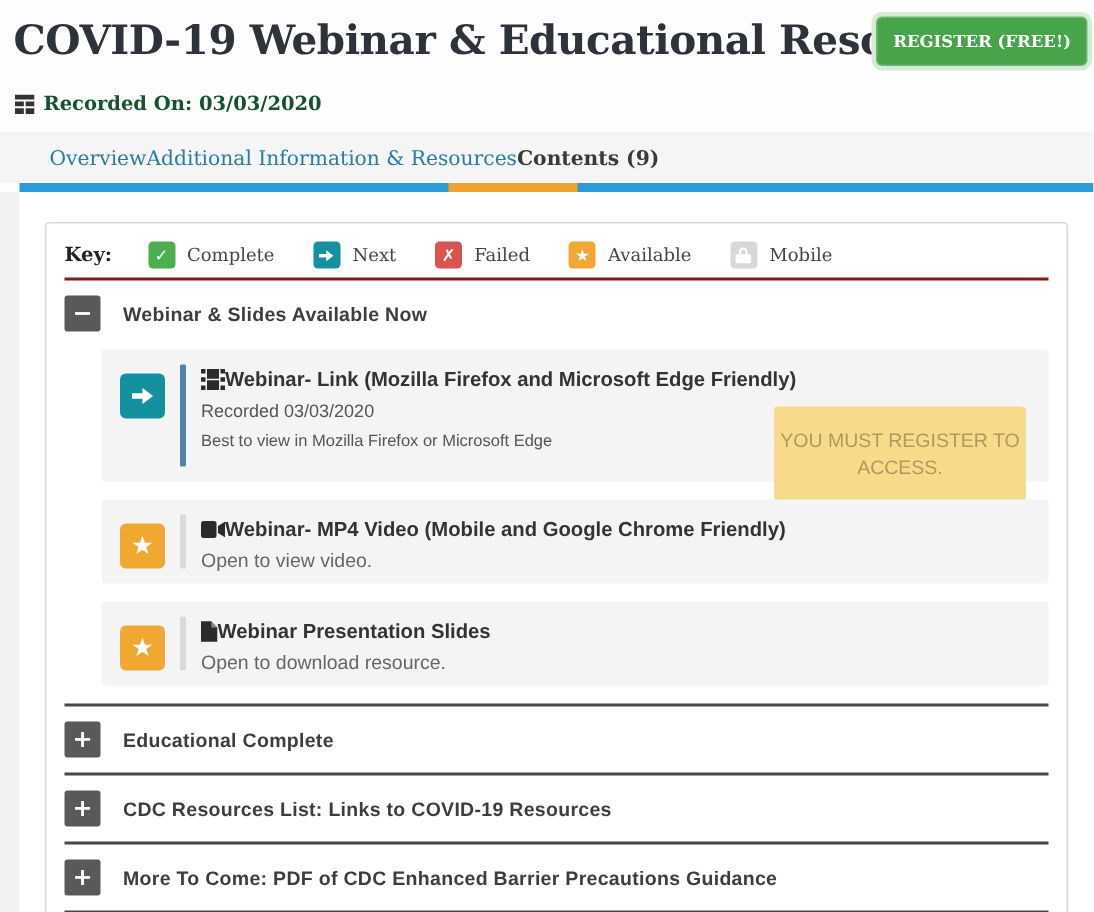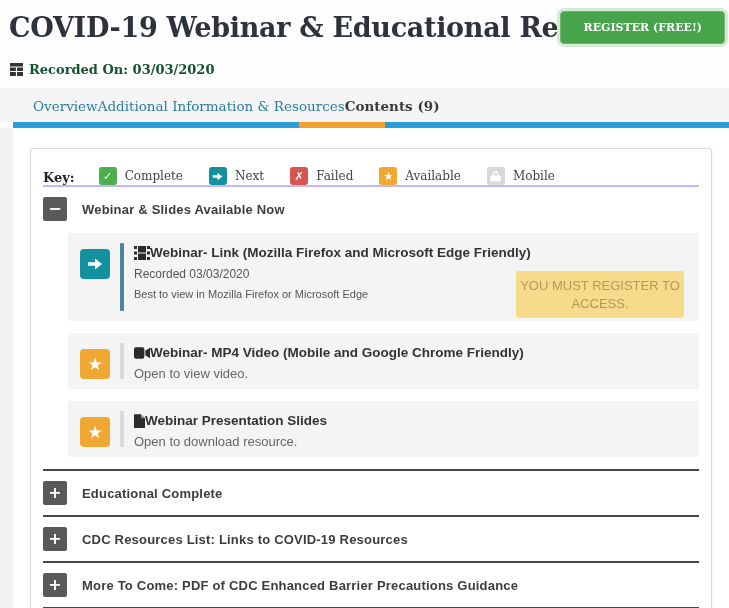--- a/index.html
+++ b/index.html
@@ -11,39 +11,39 @@
   .tabstrip-bg { position:absolute; top:88px; left:0; right:0; height:34px; background:#f5f5f5; }
   .left-strip  { position:absolute; top:128px; left:0; width:13px; bottom:0; background:#f1f1f1; }
   .content-area{ position:absolute; top:128px; left:13px; right:0; bottom:0; background:#ffffff; }
 
   
   .header { position:absolute; top:0; left:0; right:0; height:88px; background:#fdfdfd; }
   .page-title { position:absolute; top:12px; left:9px; font-family:"DejaVu Serif", serif;
     font-size:27px; font-weight:bold; color:#2e333b; letter-spacing:-0.3px; }
   .register-btn { position:absolute; top:11px; right:4px; background:#47a44b; color:#fff;
     border:1px solid #6cb66f; box-shadow:0 0 0 3px #d4ecd5; border-radius:4px;
-    font-family:"DejaVu Serif", serif; font-weight:bold; font-size:11px; padding:9px 22px; cursor:pointer; }
+    font-family:"DejaVu Serif", serif; font-weight:bold; font-size:11px; padding:9px 10px; cursor:pointer; }
   .recorded { position:absolute; top:62px; left:10px; display:flex; align-items:center; gap:6px;
     font-family:"DejaVu Serif", serif; font-size:13px; font-weight:bold; color:#14532d; }
 
   
   .tabbar { position:absolute; top:98px; left:33px; display:flex; 
     font-family:"DejaVu Serif", serif; font-size:13.5px; }
   .tab { color:#2a7d9e; cursor:pointer; }
   .tab.active { color:#3a3a3a; font-weight:bold; }
   .tab-underline { position:absolute; top:122px; left:13px; right:0; height:6px; background:#2b9cd8; }
   .active-underline { position:absolute; left:286px; width:86px; top:0; bottom:0; background:#f0a22e; }
 
   
   .card { position:relative; margin:20px 0 0 17px; width:682px; background:#fff;
     border:1px solid #d8d8d8; border-radius:3px; padding:6px 12px 24px;
     box-shadow:0 1px 4px rgba(0,0,0,.06); }
 
   
-  .key-row { display:flex; align-items:flex-end; height:32px; border-bottom:2px solid #c4b5fd;
+  .key-row { display:flex; align-items:center; height:32px; border-bottom:2px solid #7f1d1d;
     font-family:"DejaVu Serif", serif; }
   .key-label { font-weight:bold; font-size:13px; color:#222; margin-right:24px; }
   .key-item { display:flex; align-items:center; margin-right:26px; }
   .key-badge { width:18px; height:18px; border-radius:3px; display:flex; align-items:center;
     justify-content:center; color:#fff; font-size:11px; font-family:"DejaVu Sans", sans-serif; margin-right:8px; }
   .key-item-label { font-size:12px; color:#444; }
   .bg-complete { background:#4cae4c; } .bg-next { background:#14919f; }
   .bg-failed { background:#d9534f; }  .bg-available { background:#f0a832; }
   .bg-locked { background:#d8d8d8; }
 
@@ -66,21 +66,21 @@
     display:flex; align-items:center; justify-content:center; color:#fff; font-size:17px;
     font-family:"DejaVu Sans", sans-serif; }
   .vbar { width:4px; align-self:stretch; margin:2px 10px 2px 0; border-radius:1px; flex:0 0 auto; }
   .vbar-blue { background:#4d84a3; } .vbar-gray { background:#d9d9d9; }
   .item-body { flex:1; padding-top:4px; }
   .item-title { font-size:13.5px; font-weight:bold; color:#333; display:flex; align-items:center; }
   .item-sub  { font-size:12px; color:#555; margin-top:7px; }
   .item-desc { font-size:11px; color:#555; margin-top:7px; }
   .item-desc-lg { font-size:13px; color:#666; margin-top:6px; }
   .notice-box { position:absolute; right:15px; top:38px; width:168px; background:#f7db8a;
-    color:#b3985c; border-radius:3px; font-size:13px; text-align:center; padding:6px 4px; line-height:1.35; }
+    color:#b3985c; border-radius:3px; font-size:13px; text-align:center; padding:14px 4px; line-height:1.35; }
 
   .icon-dark svg { display:block; }
 </style>
 </head>
 <body>
 
 <div class="page">
   <div class="tabstrip-bg"></div>
   <div class="left-strip"></div>
 

